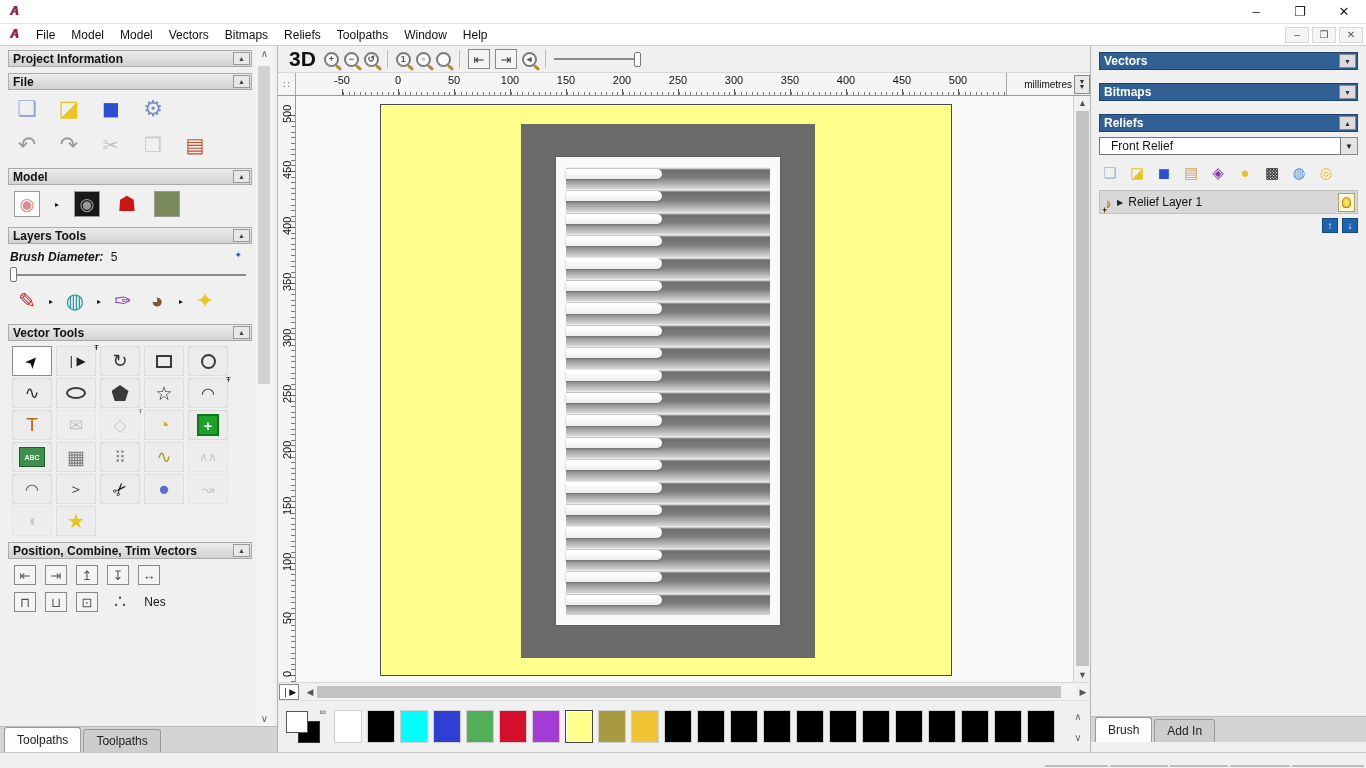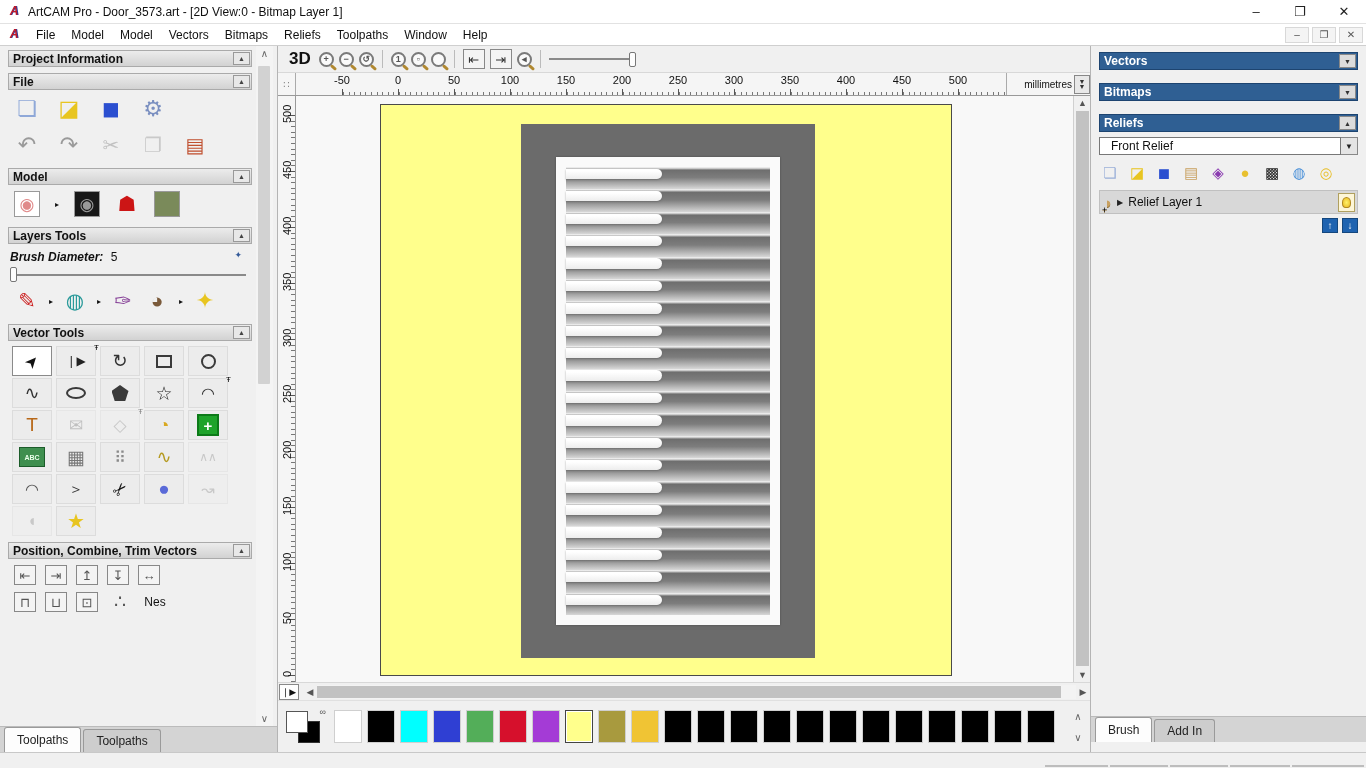--- a/index.html
+++ b/index.html
@@ -77,21 +77,21 @@
     border-top:1px solid #bbb; }
   .tab { height:23px; padding:0 12px; background:#cdcdcd; border:1px solid #9a9a9a; border-bottom:none;
     border-radius:3px 3px 0 0; line-height:22px; margin-right:2px; color:#222; }
   .tab.active { background:#fdfdfd; height:25px; line-height:24px; }
 
   
   #center { flex:1; display:flex; flex-direction:column; background:#f0f0f0; min-width:0; }
   #toolbar { height:27px; display:flex; align-items:center; gap:5px; padding-left:8px;
     border-bottom:1px solid #d8d8d8; background:#f0f0f0; }
   .tb-sep { width:1px; height:18px; background:#bbb; margin:0 3px; }
-  .tb-3d { font-weight:bold; font-size:17px; padding:0 3px; }
+  .tb-3d { font-weight:bold; font-size:21px; padding:0 3px; }
   .tb-box { width:22px; height:20px; border:1px solid #888; background:#f4f4f4; display:flex;
     align-items:center; justify-content:center; font-size:13px; color:#333; }
   #hruler-row { height:23px; display:flex; background:#f5f5f5; border-bottom:1px solid #999; }
   #ruler-corner { width:18px; border-right:1px solid #aaa; display:flex; align-items:center;
     justify-content:center; color:#888; font-size:10px; }
   #hruler { flex:1; position:relative; overflow:hidden;
     background-image:
       repeating-linear-gradient(to right, #555 0 1px, transparent 1px 56px),
       repeating-linear-gradient(to right, #777 0 1px, transparent 1px 5.6px);
     background-size:100% 7px, 100% 4px; background-position:46px 100%, 46.6px 100%; background-repeat:no-repeat;
@@ -183,21 +183,20 @@
   .st-cell { border:1px solid #bdbdbd; background:#f6f6f6; margin:12px 2px 1px 0; padding:0 4px;
     line-height:12px; min-width:58px; }
 </style>
 </head>
 <body>
 
 <div id="app">
 
   <div id="titlebar">
     <span class="app-icon">A</span>
-    <span id="title-text">ArtCAM Pro - Door_3573.art - [2D View:0 - Bitmap Layer 1]</span>
     <span class="spacer"></span>
     <span class="wc">–</span>
     <span class="wc">❐</span>
     <span class="wc">✕</span>
   </div>
 
   <div id="menubar">
     <span class="app-icon">A</span>
     <span id="menu-items"><span class="menu-item">File</span><span class="menu-item">Model</span><span class="menu-item">Model</span><span class="menu-item">Vectors</span><span class="menu-item">Bitmaps</span><span class="menu-item">Reliefs</span><span class="menu-item">Toolpaths</span><span class="menu-item">Window</span><span class="menu-item">Help</span></span>
     <span class="spacer"></span>

